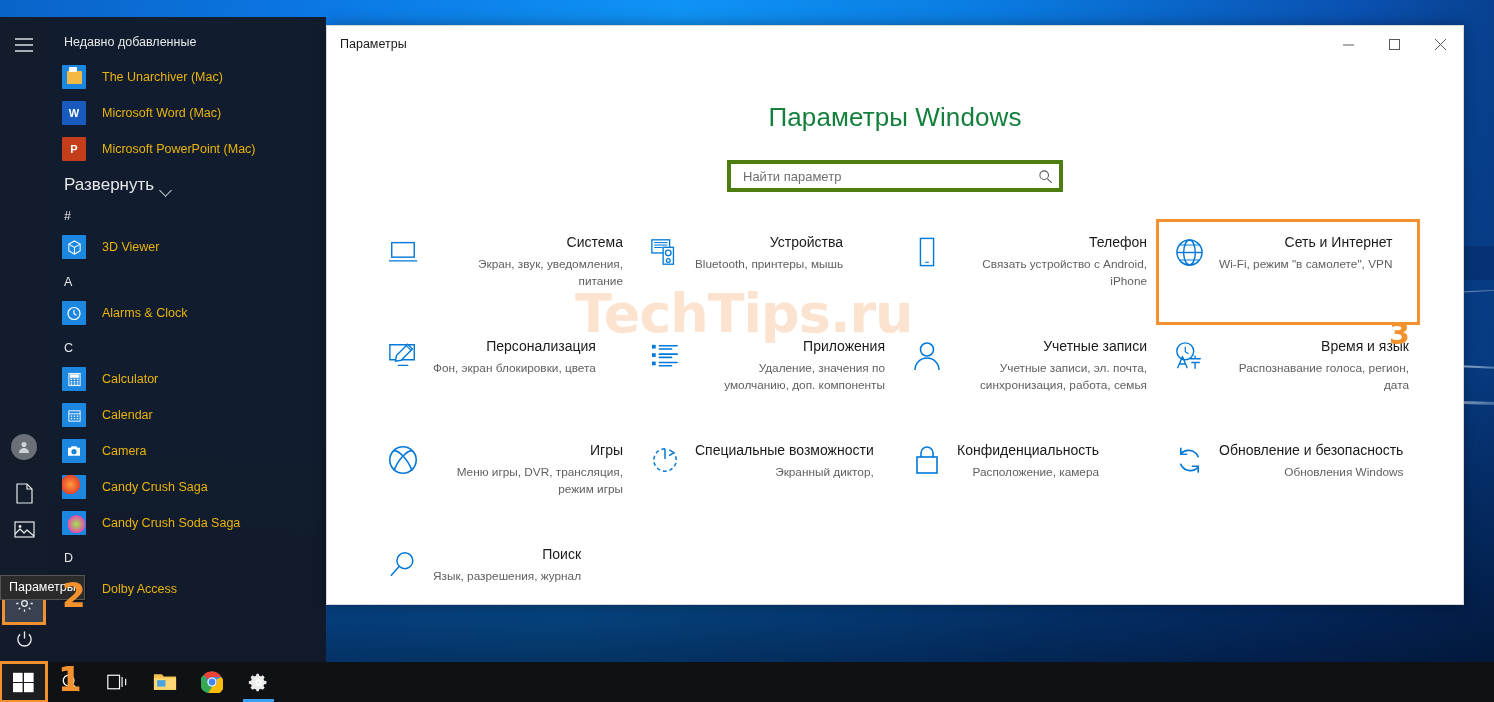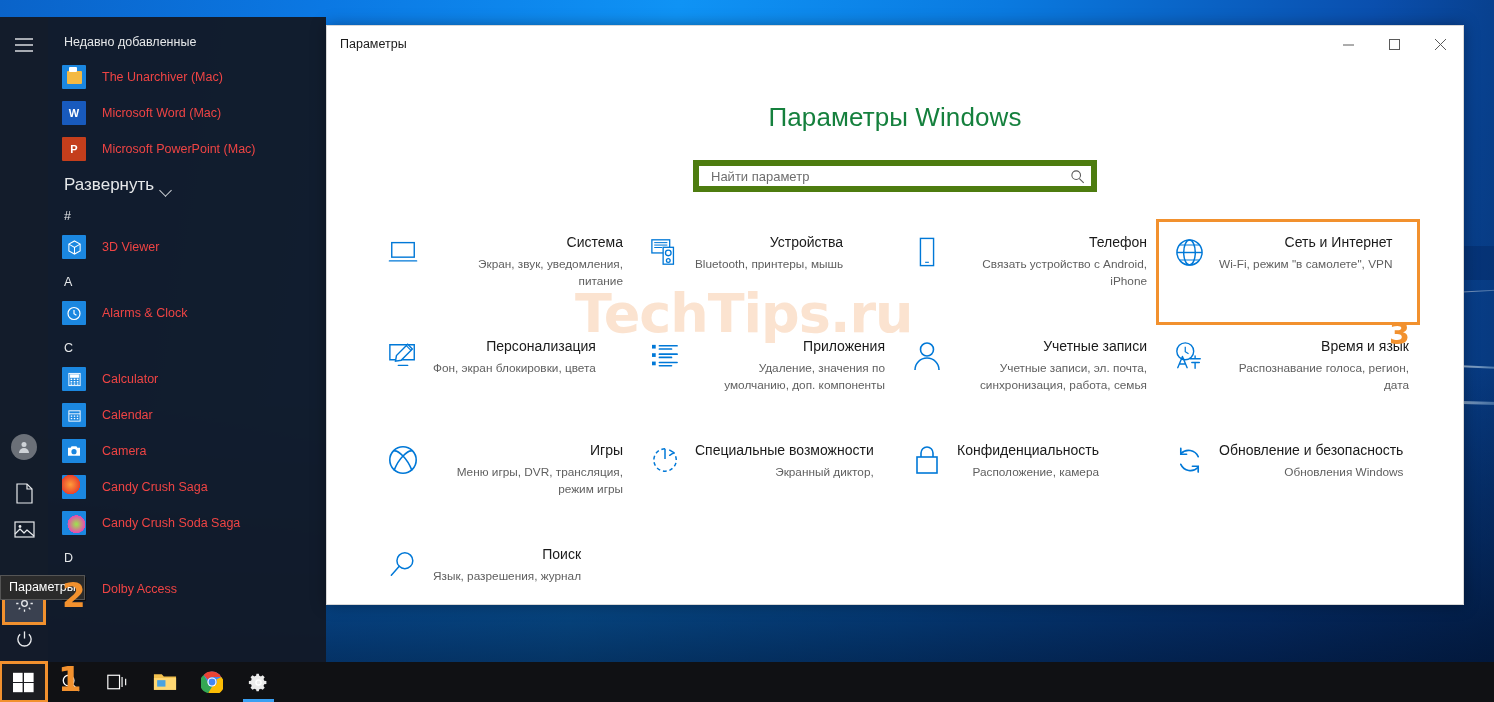--- a/index.html
+++ b/index.html
@@ -96,21 +96,21 @@
     cursor: default;
   }
   .sm-item .tile {
     width: 24px; height: 24px; flex: 0 0 24px;
     margin-right: 16px;
     display:flex; align-items:center; justify-content:center;
     font-size: 10px; color:#fff; font-weight: bold;
     border-radius: 1px;
     overflow:hidden; position:relative;
   }
-  .sm-item .label { font-size: 12.5px; color: #ef4444; }
+  .sm-item .label { font-size: 12.5px; color: #eab308; }
 
   .sm-expand {
     display:flex; align-items:flex-end; gap:7px;
     font-size: 17px; color:#e6e8ea;
     padding: 8px 0 4px 16px;
   }
   .chev { width:9px; height:9px; border-right:1.5px solid #cfd3d8; border-bottom:1.5px solid #cfd3d8;
           transform: rotate(45deg); margin-top:-4px; }
 
   
@@ -146,22 +146,22 @@
     width: 46px; height: 36px; display:flex; align-items:center; justify-content:center;
     color:#666;
   }
 
   .sw-heading {
     text-align:center; font-size: 26px; color:#15803d; font-weight:400;
     margin-top: 40px; letter-spacing: 0.1px;
   }
   .sw-searchwrap { display:flex; justify-content:center; margin-top: 27px; }
   .sw-search {
-    width: 404px; height: 32px;
-    border: 6px solid #4d7c0f;
+    width: 336px; height: 32px;
+    border: 4px solid #4d7c0f;
     display:flex; align-items:center;
     background:#fff;
     position:relative;
   }
   .sw-search input {
     flex:1; border:none; outline:none;
     font-family: "Liberation Sans", sans-serif;
     font-size: 13px; color:#333;
     padding: 0 10px 0 12px; background:transparent;
   }

